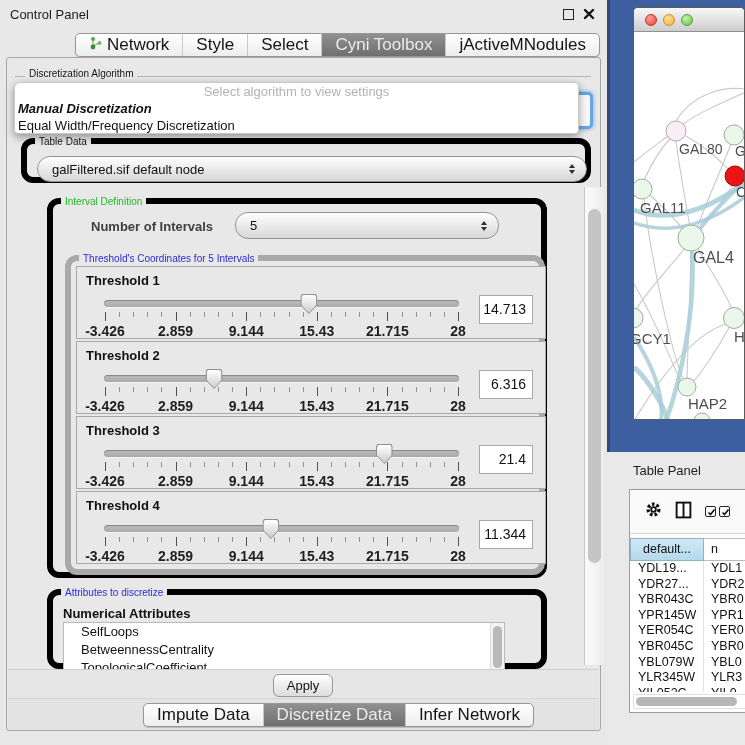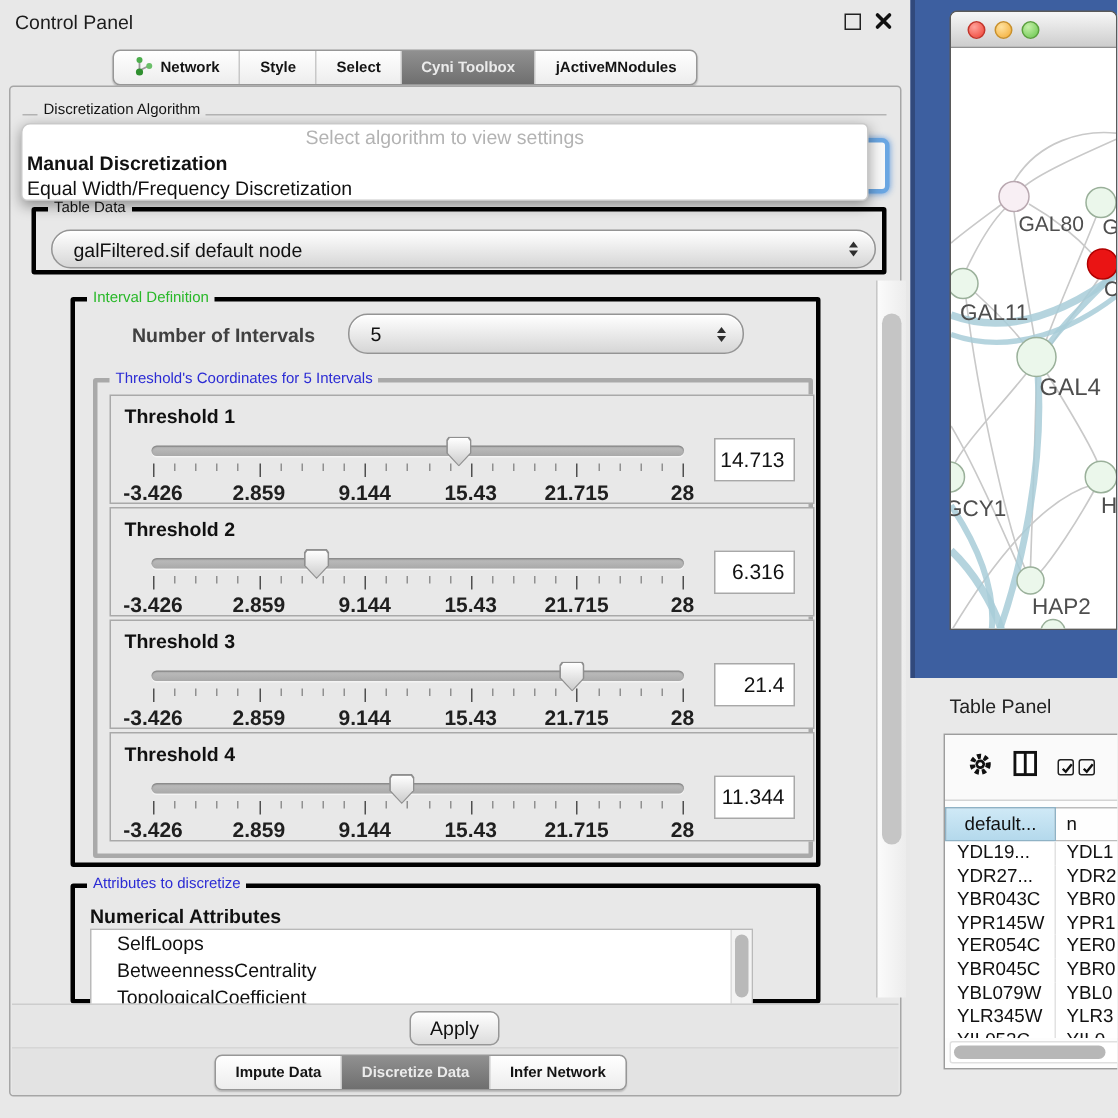--- a/index.html
+++ b/index.html
@@ -9,50 +9,50 @@
 
   
   .cp-title { position:absolute; left:10px; top:7px; font-size:13px; color:#1c1c1c; }
   .float-icon { position:absolute; left:563px; top:9px; width:11px; height:11px; border:1.6px solid #222; background:transparent; }
   .close-icon { position:absolute; left:582px; top:7px; width:14px; height:14px; }
 
   
   .seg { position:absolute; display:flex; border:1px solid #979797; border-radius:5px;
          background:linear-gradient(#ffffff,#ededed); height:24px; overflow:hidden;
          box-shadow:0 1px 1px rgba(0,0,0,.18); }
-  .seg-item { display:flex; align-items:center; gap:5px; padding:0 13px; font-size:10px;
-              font-weight:700; color:#141414; border-left:1px solid #c8c8c8; white-space:nowrap; }
+  .seg-item { display:flex; align-items:center; gap:5px; padding:0 13px; font-size:17px;
+              font-weight:400; color:#141414; border-left:1px solid #c8c8c8; white-space:nowrap; }
   .seg-item:first-child { border-left:none; }
   .seg-item.selected { background:linear-gradient(#909090,#6f6f6f); color:#ebebeb; }
 
   
   .cp-content { position:absolute; left:6px; top:57px; width:595px; height:674px;
                 border:1px solid #a6a6a6; border-radius:3px; background:#e8e8e8; }
 
-  .group { position:absolute; border:3px solid #000000; border-radius:2px; }
+  .group { position:absolute; border:6px solid #000000; border-radius:12px; }
   .group-label { position:absolute; top:-8px; left:8px; font-size:10px; background:#e8e8e8; padding:0 4px; color:#141414; }
   .green { color:#28b828; } .blue { color:#2b2bd4; }
 
   
   .combo { position:absolute; background:linear-gradient(#ffffff,#d6d6d6); border:1px solid #949494;
            border-radius:13px; font-size:13px; color:#111; display:flex; align-items:center;
            padding:0 28px 0 14px; box-shadow:inset 0 1px 0 #fff; }
   .arrows { position:absolute; right:11px; top:50%; transform:translateY(-50%); display:flex; flex-direction:column; gap:2px; }
   .arr-up { width:0; height:0; border-left:3.5px solid transparent; border-right:3.5px solid transparent; border-bottom:4.5px solid #2e2e2e; }
   .arr-dn { width:0; height:0; border-left:3.5px solid transparent; border-right:3.5px solid transparent; border-top:4.5px solid #2e2e2e; }
 
   
   .focus-frag { position:absolute; left:370px; top:34px; width:216px; height:37px; border-radius:5px;
                 background:#f8f8f8; border:3px solid #6aa6e2; box-shadow:0 0 4px rgba(90,150,220,.9); }
   .popup { position:absolute; left:7px; top:24px; width:565px; height:52px; background:#fff;
            border:1px solid #c9c9c9; border-radius:6px 4px 4px 4px; box-shadow:0 3px 9px rgba(0,0,0,.38);
            z-index:6; font-size:13px; padding-top:1px; }
   .popup .prompt { text-align:center; color:#b3b3b3; line-height:16px; }
   .popup .opt { padding-left:3px; line-height:17px; color:#111; }
-  .popup .opt.bold { font-weight:700; }
+  .popup .opt.bold { font-weight:700;font-style:italic; }
 
   
   .tpanel { position:absolute; left:63px; width:470px; height:73px; border:1px solid #a9a9a9; background:#e8e8e8; }
   .tlabel { position:absolute; left:9px; top:6px; font-size:13px; font-weight:700; color:#111; }
   .slider { position:absolute; left:27px; right:86px; top:30px; height:40px; }
   .track { position:absolute; left:0; right:0; top:3px; height:7px; border-radius:4px;
            background:linear-gradient(#bfbfbf,#a9a9a9); box-shadow:inset 0 1px 1px rgba(0,0,0,.3), 0 1px 0 #f4f4f4; }
   .thumb { position:absolute; top:-3px; width:17px; height:20px; transform:translateX(-50%); }
   .thumb .t-o, .thumb .t-i { clip-path:polygon(10% 0,90% 0,100% 12%,100% 55%,50% 100%,0 55%,0 12%); }
   .thumb .t-o { position:absolute; inset:0; background:#8f8f8f; }

